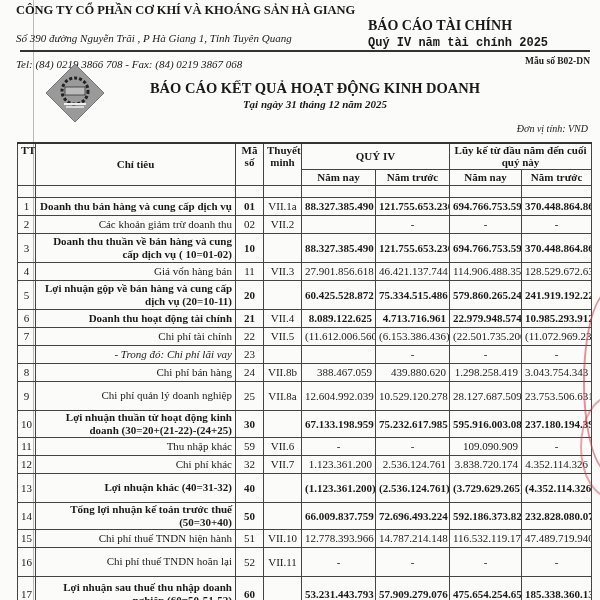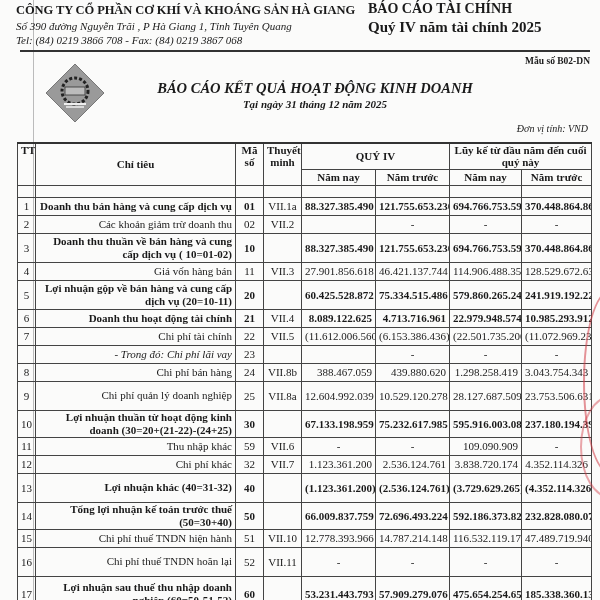--- a/index.html
+++ b/index.html
@@ -1,28 +1,28 @@
 <!DOCTYPE html>
 <html><head>
 <meta charset="utf-8">
 <style>
   html, body { margin:0; padding:0; background:#fff; }
   body { width:600px; height:600px; overflow:hidden; position:relative; font-family:"Liberation Serif", serif; color:#1a1a1a; }
   .page { position:absolute; left:0; top:0; width:600px; height:600px; background:#fbfbfa; }
   .margin-line { position:absolute; left:33px; top:0; width:1px; height:600px; background:#bbb; }
   .hdr-left { position:absolute; left:16px; top:3px; width:300px; }
   .company { font-weight:bold; font-size:12.5px; white-space:nowrap; letter-spacing:-0.1px; }
-  .addr, .tel { font-style:italic; font-size:11px; white-space:nowrap; margin-top:2px; }
-  .hdr-right { position:absolute; left:368px; top:1px; }
+  .addr, .tel { font-style:italic; font-size:11px; white-space:nowrap; margin-top:14px; }
+  .hdr-right { position:absolute; left:368px; top:18px; }
   .rep-title { font-weight:bold; font-size:14px; white-space:nowrap; }
-  .rep-sub { font-weight:bold; font-size:15px; white-space:nowrap; margin-top:2px; }
+  .rep-sub { font-weight:bold; font-size:12px; white-space:nowrap; margin-top:2px;font-family:Liberation Mono, monospace; }
   .hr { position:absolute; left:20px; top:50px; width:570px; height:2px; background:#333; }
   .form-no { position:absolute; right:10px; top:56px; font-weight:bold; font-size:9.5px; }
   .logo { position:absolute; left:44px; top:62px; width:62px; height:62px; }
-  .main-title { position:absolute; left:0; width:600px; top:80px; text-align:center; font-weight:bold; font-size:14.5px; padding-left:30px; box-sizing:border-box;font-style:italic; }
+  .main-title { position:absolute; left:0; width:600px; top:80px; text-align:center; font-weight:bold; font-size:14.5px; padding-left:30px; box-sizing:border-box; }
   .main-date { position:absolute; left:0; width:600px; top:98px; text-align:center; font-style:italic; font-weight:bold; font-size:11px; padding-left:30px; box-sizing:border-box; }
   .unit { position:absolute; right:12px; top:123px; font-style:italic; font-size:10px; }
   table { position:absolute; left:17px; top:142px; border-collapse:collapse; table-layout:fixed; width:574px; font-size:11px; }
   td, th { border:1px solid #444; padding:0 3px; overflow:hidden; white-space:nowrap; }
   th { font-weight:bold; font-size:11px; text-align:center; line-height:12px; }
   td.tt { text-align:center; padding:0 1px; }
   td.code, td.note { text-align:center; }
   td.num { text-align:right; }
   td.label { white-space:normal; line-height:13px;text-align:right; }
   tr.bold td.label, tr.bold td.num, tr.bold td.code { font-weight:bold; }

